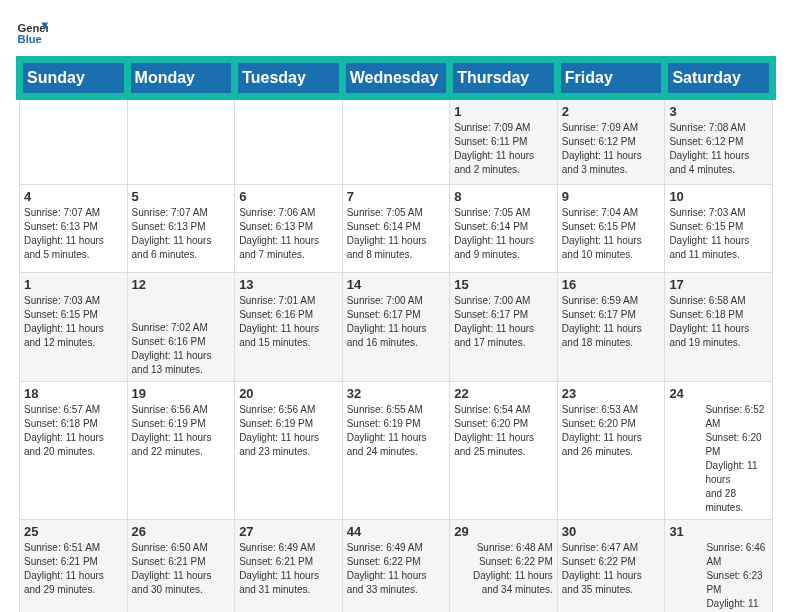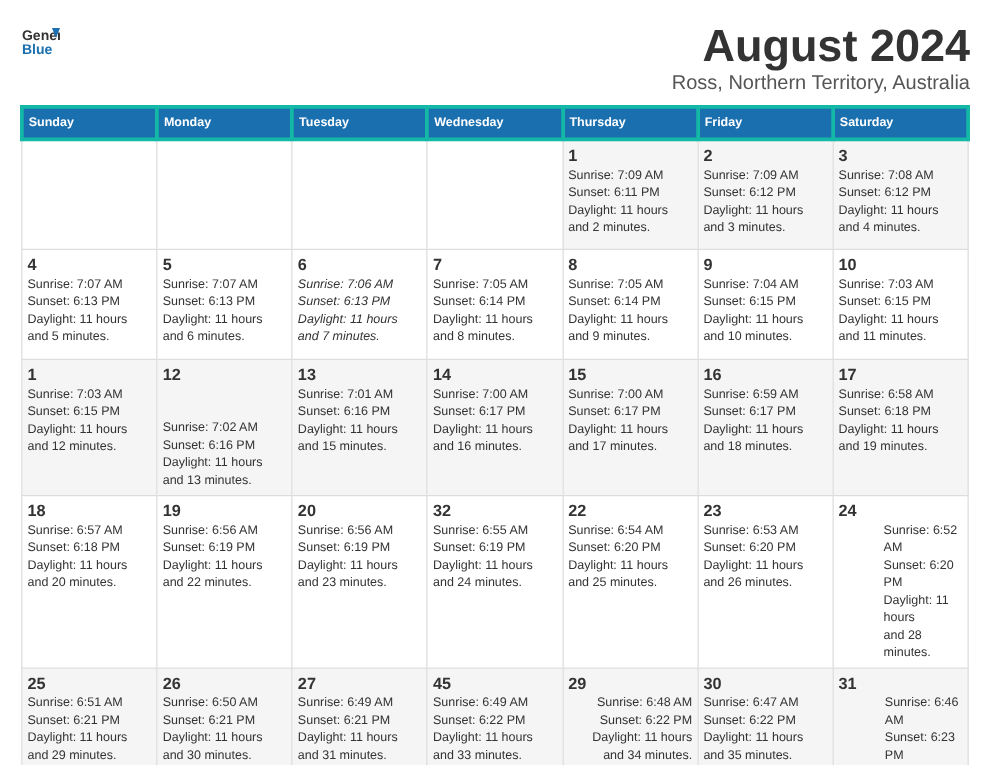--- a/index.html
+++ b/index.html
@@ -40,23 +40,23 @@
     table {
       width: 100%;
       border-collapse: collapse;
       font-size: 11px;
     }
     thead th {
       background-color: #1a6faf;
       color: white;
       padding: 6px 4px;
       text-align: left;
-      font-size: 10px;
+      font-size: 16px;
       font-weight: bold;
-      border: 3px solid #14b8a6;
+      border: 7px solid #14b8a6;
       margin-left: 16px;
     }
     tbody td {
       border: 1px solid #ddd;
       padding: 4px;
       vertical-align: top;
       width: calc(100% / 7);
       min-height: 80px;
       height: 88px;
     }
@@ -89,24 +89,20 @@
 </head>
 <body>
 
 <div class="header-area">
   <div class="logo">
     <svg class="logo-icon" viewBox="0 0 40 40">
       <text x="2" y="20" font-size="14" font-weight="bold" fill="#333">General</text>
       <text x="2" y="34" font-size="14" font-weight="bold" fill="#1a6faf">Blue</text>
       <polygon points="32,8 40,8 36,18" fill="#1a6faf"></polygon>
     </svg>
-  </div>
-  <div class="title-area">
-    <div class="main-title">August 2024</div>
-    <div class="subtitle">Ross, Northern Territory, Australia</div>
   </div>
 </div>
 
 <table>
   <thead>
     <tr>
     <th>Sunday</th>
         <th>Monday</th>
         <th>Tuesday</th>
         <th>Wednesday</th>
@@ -153,21 +149,21 @@
         </td>
         <td>
           <div class="day-num">5</div>
           <div class="day-info" style="white-space: pre-line;">Sunrise: 7:07 AM
 Sunset: 6:13 PM
 Daylight: 11 hours
 and 6 minutes.</div>
         </td>
         <td>
           <div class="day-num">6</div>
-          <div class="day-info" style="white-space: pre-line; font-style: italic;">Sunrise: 7:06 AM
+          <div class="day-info" style="white-space: pre-line;">Sunrise: 7:06 AM
 Sunset: 6:13 PM
 Daylight: 11 hours
 and 7 minutes.</div>
         </td>
         <td>
           <div class="day-num">7</div>
           <div class="day-info" style="white-space: pre-line;">Sunrise: 7:05 AM
 Sunset: 6:14 PM
 Daylight: 11 hours
 and 8 minutes.</div>
@@ -312,21 +308,21 @@
 and 30 minutes.</div>
         </td>
         <td>
           <div class="day-num">27</div>
           <div class="day-info" style="white-space: pre-line;">Sunrise: 6:49 AM
 Sunset: 6:21 PM
 Daylight: 11 hours
 and 31 minutes.</div>
         </td>
         <td>
-          <div class="day-num">45</div>
+          <div class="day-num">44</div>
           <div class="day-info" style="white-space: pre-line;">Sunrise: 6:49 AM
 Sunset: 6:22 PM
 Daylight: 11 hours
 and 33 minutes.</div>
         </td>
         <td>
           <div class="day-num">29</div>
           <div class="day-info" style="white-space: pre-line; text-align: right;">Sunrise: 6:48 AM
 Sunset: 6:22 PM
 Daylight: 11 hours

